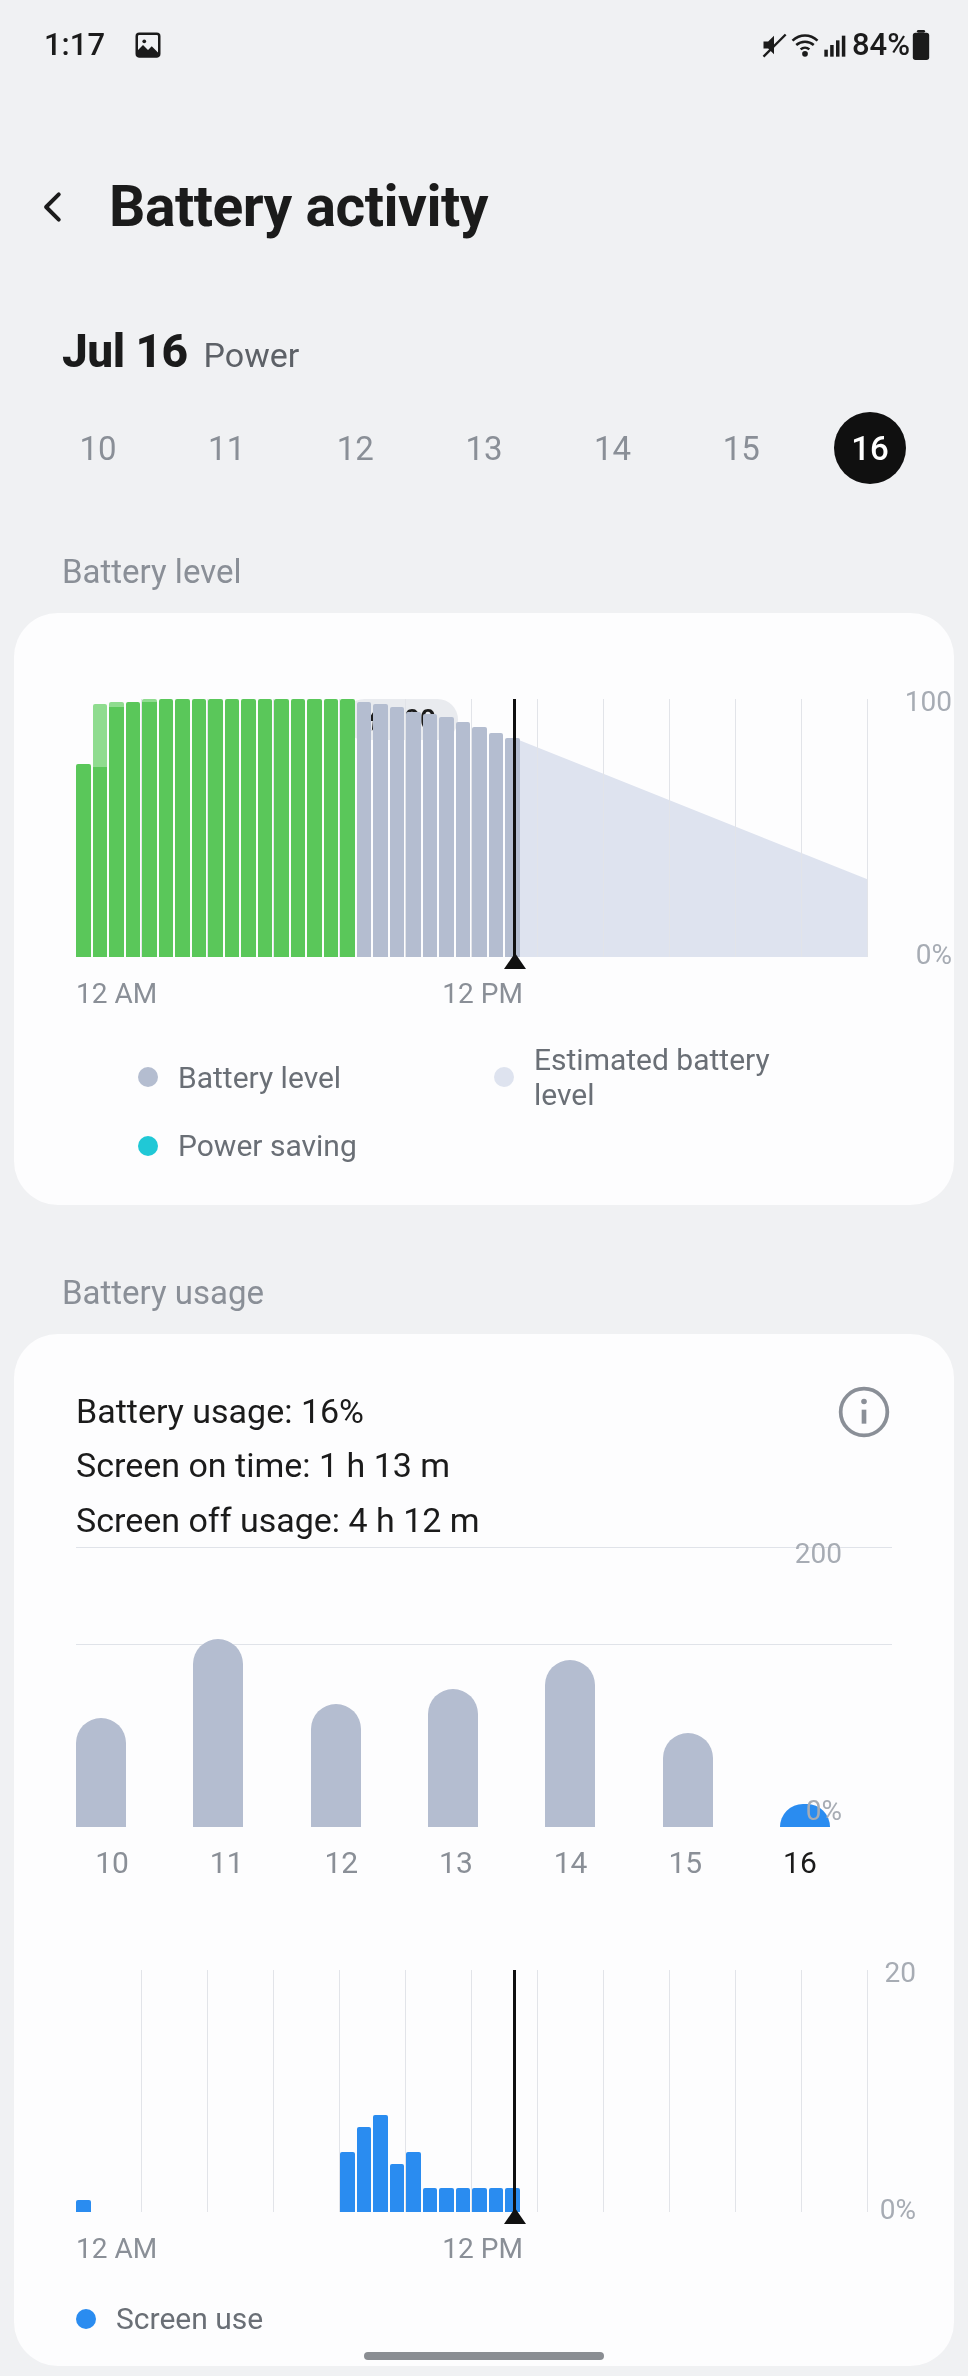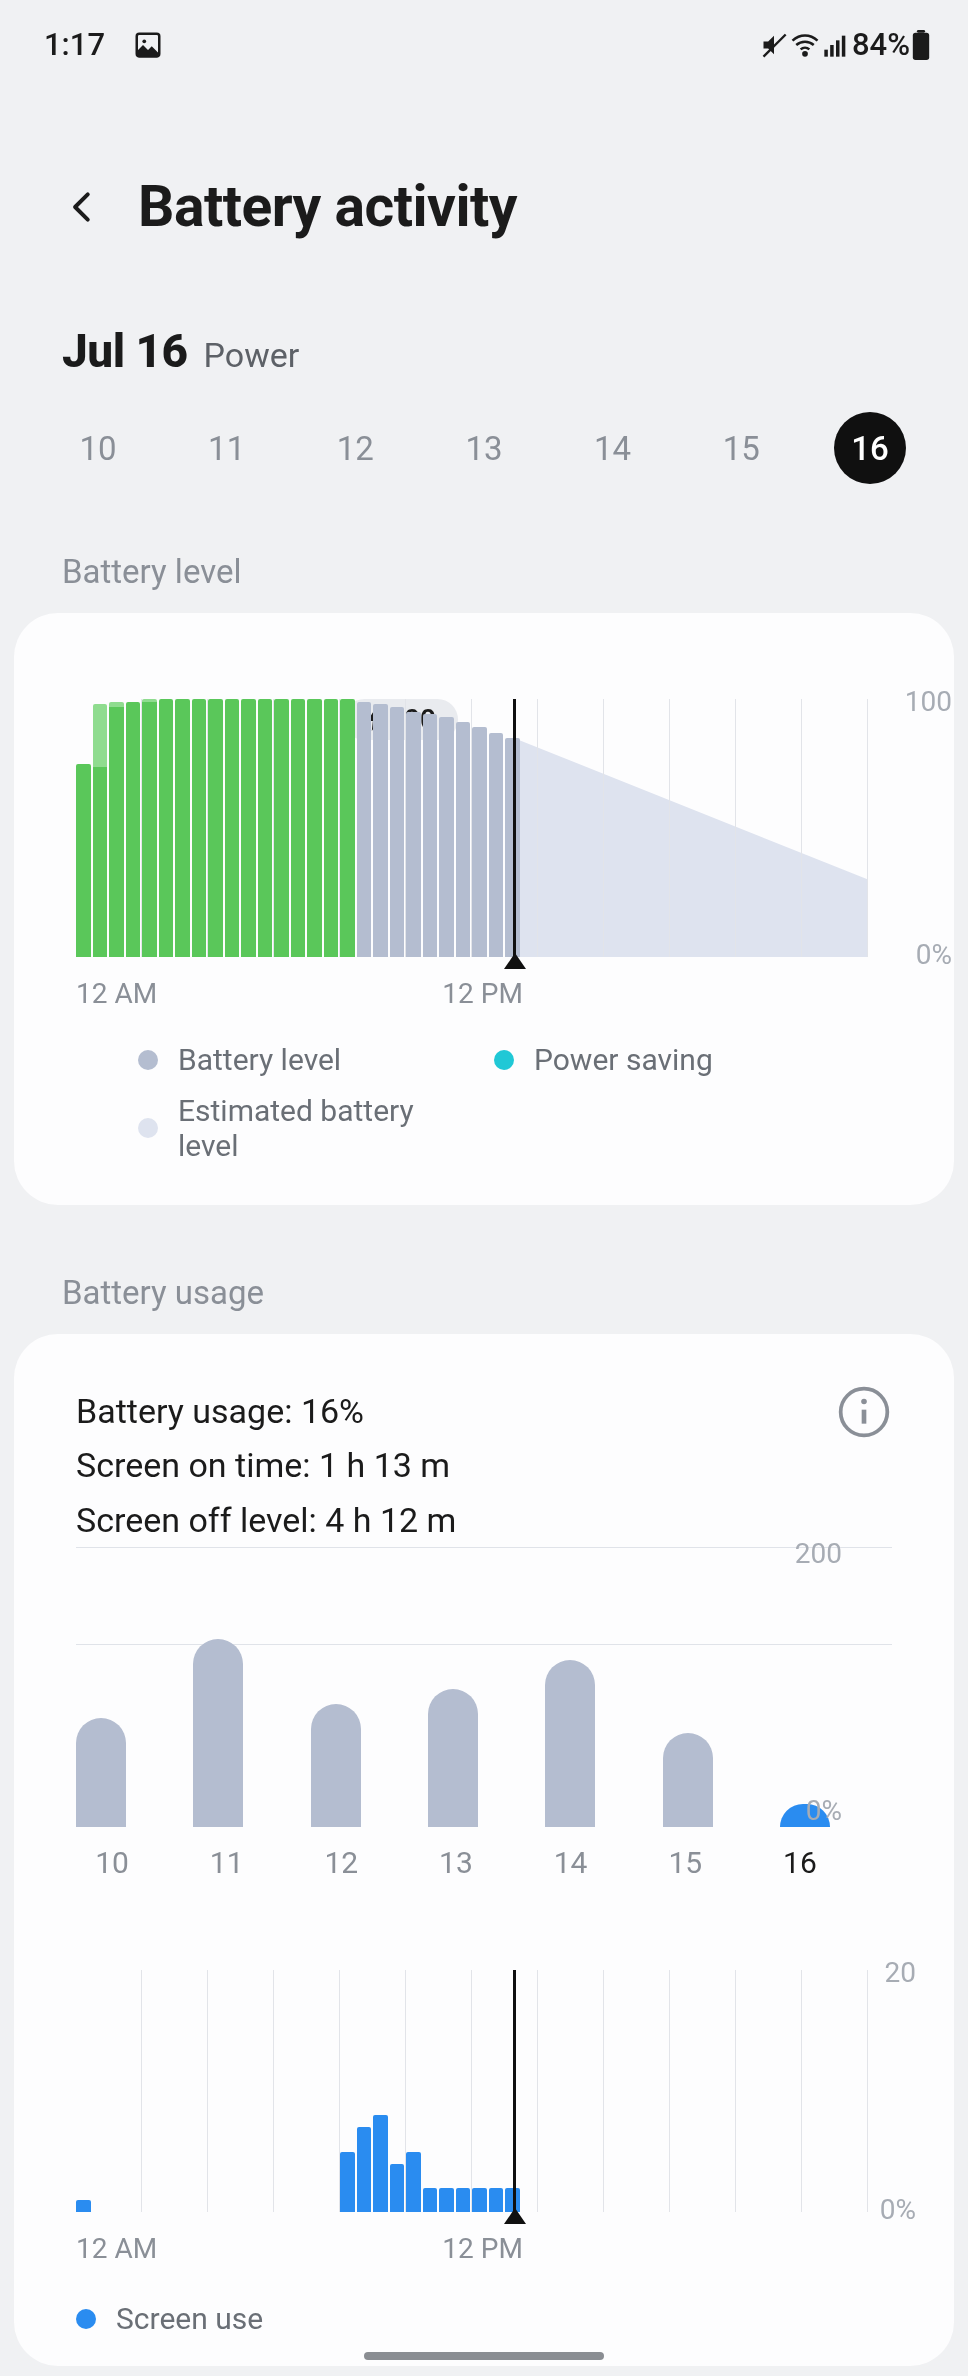--- a/index.html
+++ b/index.html
@@ -31,21 +31,21 @@
   
   .status-bar{
     display:flex;justify-content:space-between;align-items:center;
     padding:26px 38px 0 44px; font-size:31px; font-weight:500;
   }
   .sb-left{display:flex;align-items:center;gap:28px;}
   .sb-right{display:flex;align-items:center;gap:2px;}
   .ico{display:inline-flex;align-items:center;justify-content:center;}
 
   
-  .header{display:flex;align-items:center;gap:36px;padding:110px 64px 0;}
+  .header{display:flex;align-items:center;gap:36px;padding:110px 35px 0;}
   .back{width:38px;height:38px;}
   .title{font-size:57px;font-weight:700;letter-spacing:-0.5px;}
 
   .date-row{display:flex;align-items:baseline;gap:16px;padding:84px 62px 0;}
   .date-main{font-size:46px;font-weight:800;letter-spacing:-0.5px;}
   .date-today{font-size:34px;color:#5d6167;}
 
   .day-strip{display:flex;justify-content:space-between;align-items:center;padding:34px 62px 0;}
   .day{font-size:33px;color:var(--muted);width:72px;text-align:center;}
   .day.active{background:var(--dark);color:#fff;border-radius:50%;height:72px;width:72px;display:flex;align-items:center;justify-content:center;font-weight:500;}
@@ -252,44 +252,44 @@
       <span style="margin-left:-60px">12 PM</span>
       <span></span>
     </div>
 
     <div class="legend">
       <div class="legend-item">
         <span class="dot" style="background:var(--bar-gray)"></span>
         <span>Battery level</span>
       </div>
       <div class="legend-item">
+        <span class="dot" style="background:var(--area-gray)"></span>
+        <span>Estimated battery level</span>
+      </div>
+      <div class="legend-item">
         <span class="dot" style="background:var(--cyan)"></span>
         <span>Power saving</span>
-      </div>
-      <div class="legend-item">
-        <span class="dot" style="background:var(--area-gray)"></span>
-        <span>Estimated battery level</span>
       </div>
     </div>
   </div>
 </div>
 
 <div class="section-label">Battery usage</div>
 
 <div class="card usage-card">
   <div class="usage-head">
     <div class="usage-lines">
       <div>
         <span>Battery usage: </span><span>16%</span>
       </div>
       <div>
         <span>Screen on time: </span><span>1 h 13 m</span>
       </div>
       <div>
-        <span>Screen off level: </span><span>4 h 12 m</span>
+        <span>Screen off usage: </span><span>4 h 12 m</span>
       </div>
     </div>
     <span class="info-btn">
       <svg width="56" height="56" viewBox="0 0 24 24" fill="none" stroke="#8a8f97" stroke-width="1.6">
           <circle cx="12" cy="12" r="10"></circle>
           <line x1="12" y1="11" x2="12" y2="17" stroke-width="2"></line>
           <circle cx="12" cy="7.5" r="1.2" fill="#8a8f97" stroke="none"></circle>
         </svg>
     </span>
   </div>

